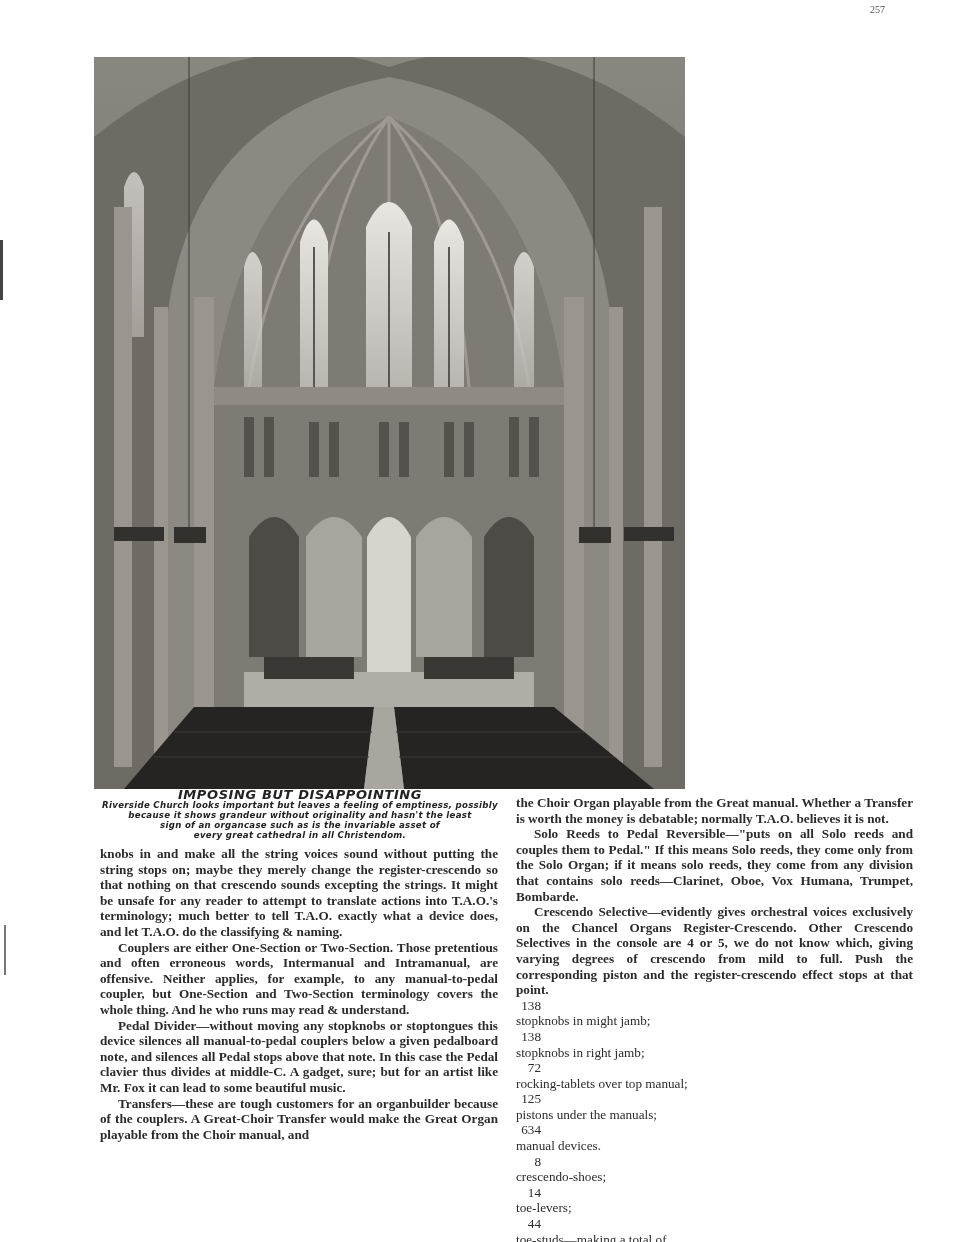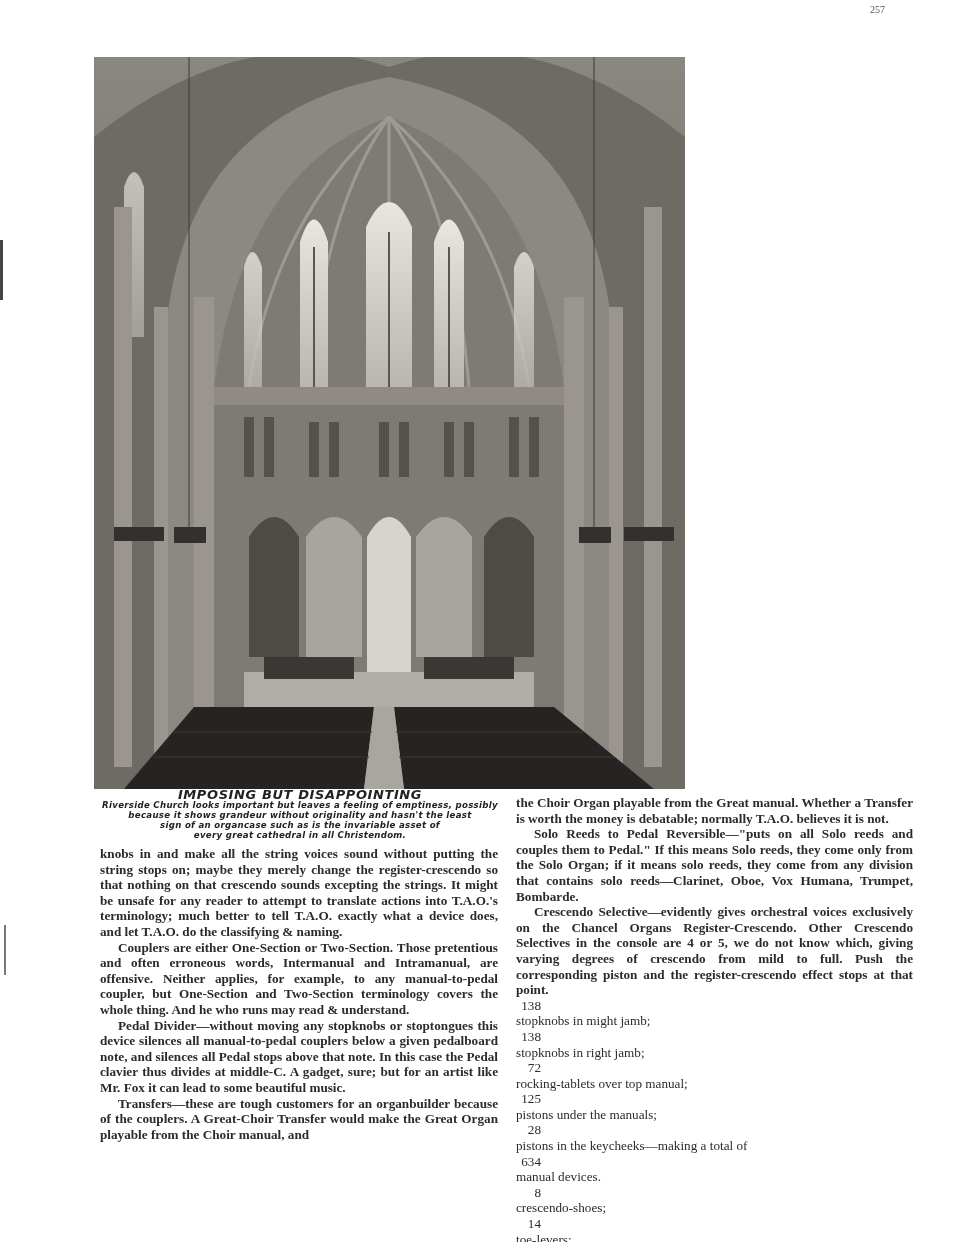--- a/index.html
+++ b/index.html
@@ -175,24 +175,20 @@
       </li>
     <li>
         <span class="num">72</span>
         <span>rocking-tablets over top manual;</span>
       </li>
     <li>
         <span class="num">125</span>
         <span>pistons under the manuals;</span>
       </li>
     <li>
-        <span class="num">28</span>
-        <span>pistons in the keycheeks—making a total of</span>
-      </li>
-    <li>
         <span class="num">634</span>
         <span>manual devices.</span>
       </li>
     <li>
         <span class="num">8</span>
         <span>crescendo-shoes;</span>
       </li>
     <li>
         <span class="num">14</span>
         <span>toe-levers;</span>

